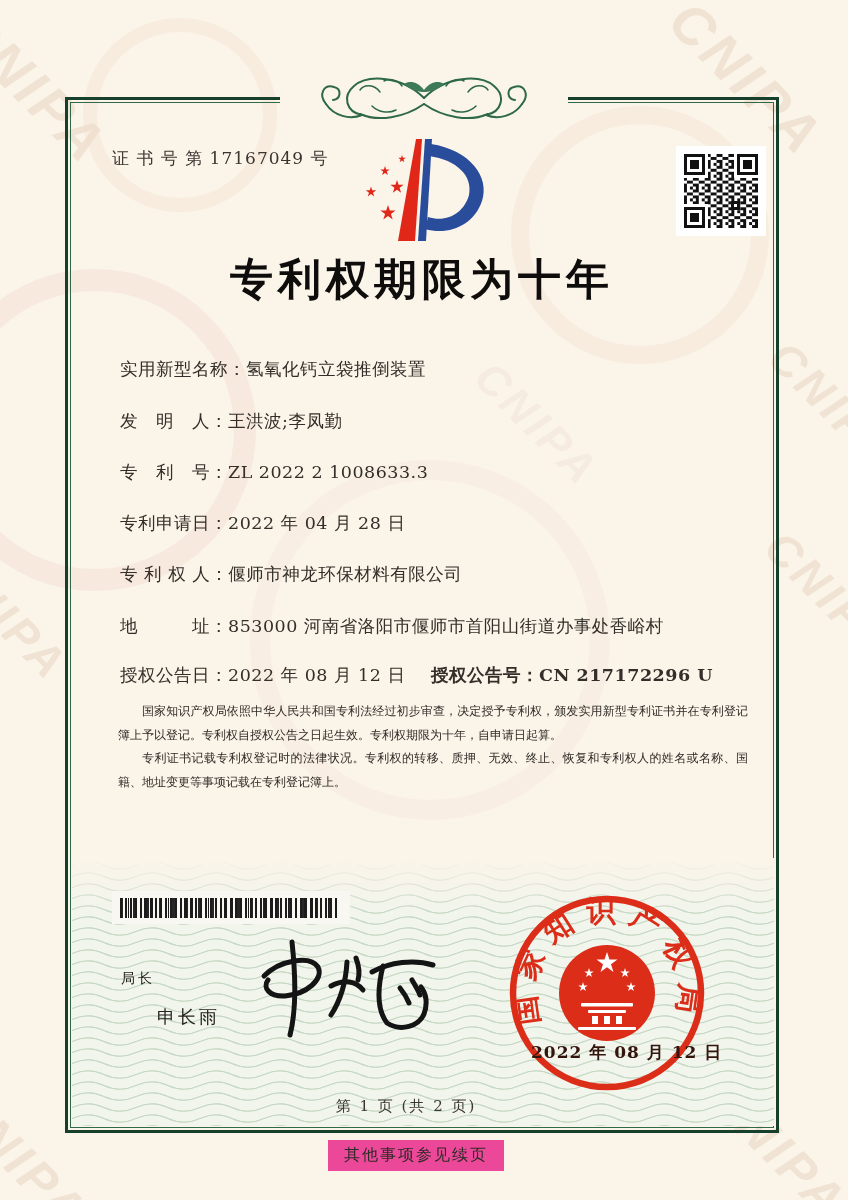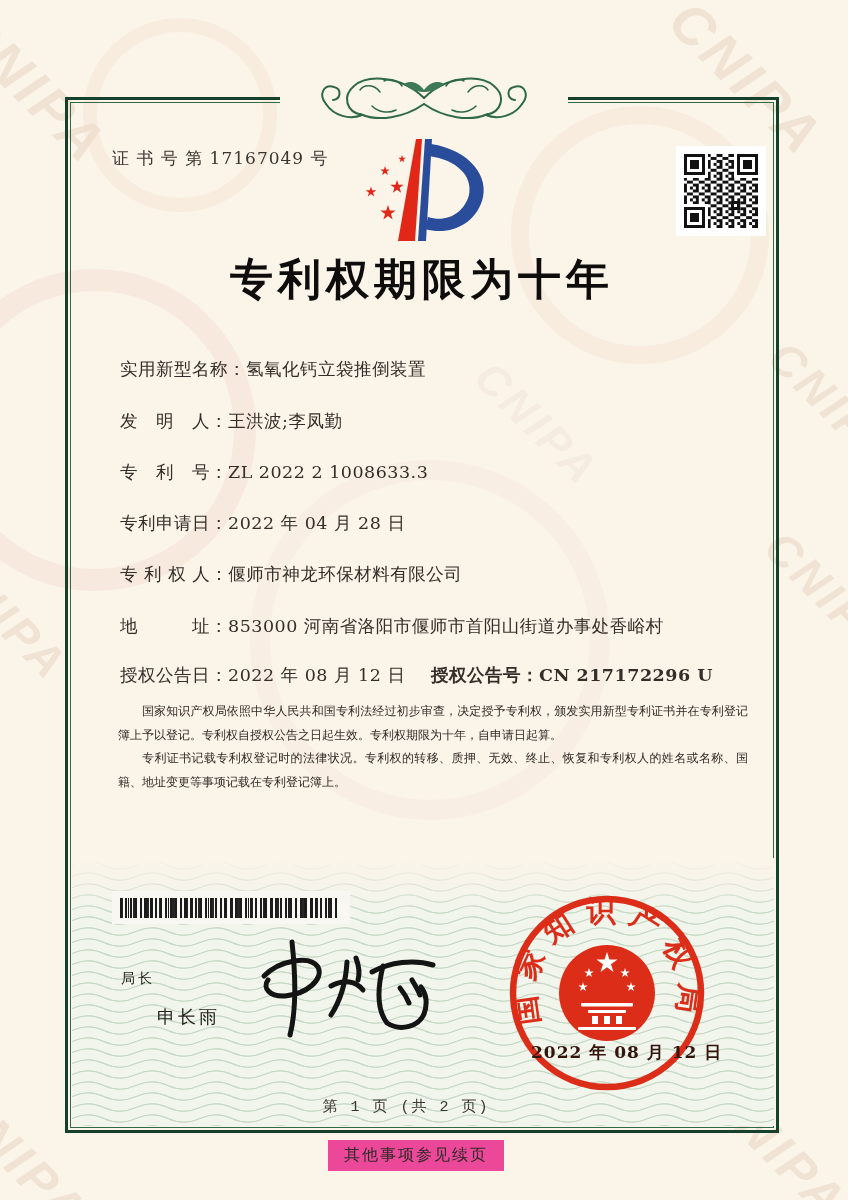--- a/index.html
+++ b/index.html
@@ -64,21 +64,21 @@
   .signer-title{position:absolute;left:121px;top:970px;font-size:14px;letter-spacing:3px;color:#24211d;z-index:3;}
   .signer-name{position:absolute;left:121px;top:1005px;font-size:18px;letter-spacing:3px;color:#24211d;z-index:3;margin-left:36px;}
   .sig{position:absolute;left:252px;top:938px;z-index:3;}
   .seal{position:absolute;left:507px;top:893px;z-index:3;}
   .seal-date{
     position:absolute;left:531px;top:1041px;font-size:17px;font-weight:600;
     letter-spacing:1px;color:#33150c;z-index:4;white-space:nowrap;
   }
   .page-info{
     position:absolute;left:65px;top:1097px;width:714px;text-align:center;z-index:3;
-    font-size:15px;letter-spacing:2px;color:#3b362f;transform:translateX(-16px);font-family:Liberation Mono, monospace;
+    font-size:15px;letter-spacing:2px;color:#3b362f;transform:translateX(-16px);
   }
   .cont-note{
     position:absolute;left:328px;top:1140px;background:#ec4899;z-index:3;
     padding:5px 16px;font-size:16px;letter-spacing:2px;color:#2e2a26;white-space:nowrap;
   }
 </style>
 </head>
 <body data-name="certificate-page">
 
 <svg width="0" height="0" style="position:absolute" aria-hidden="true">

